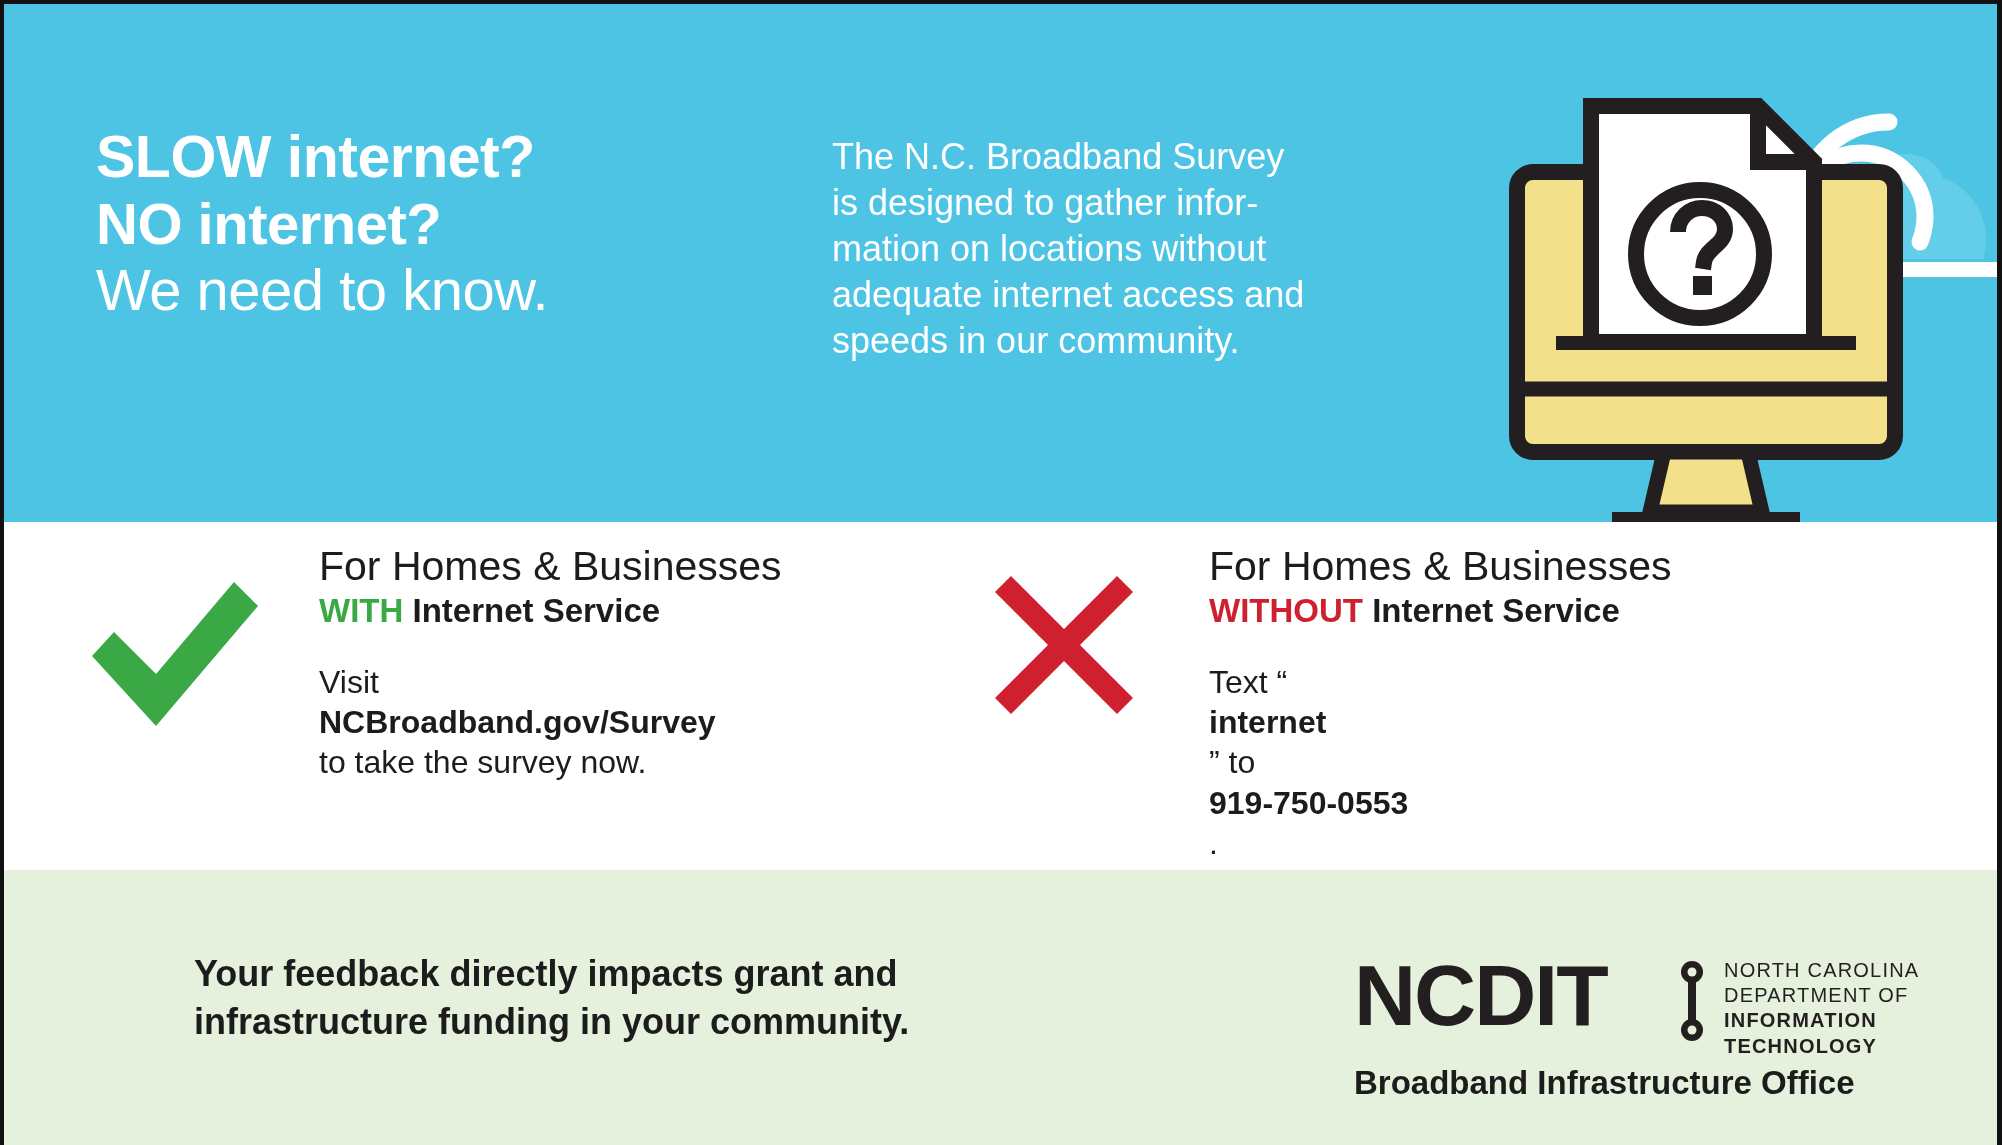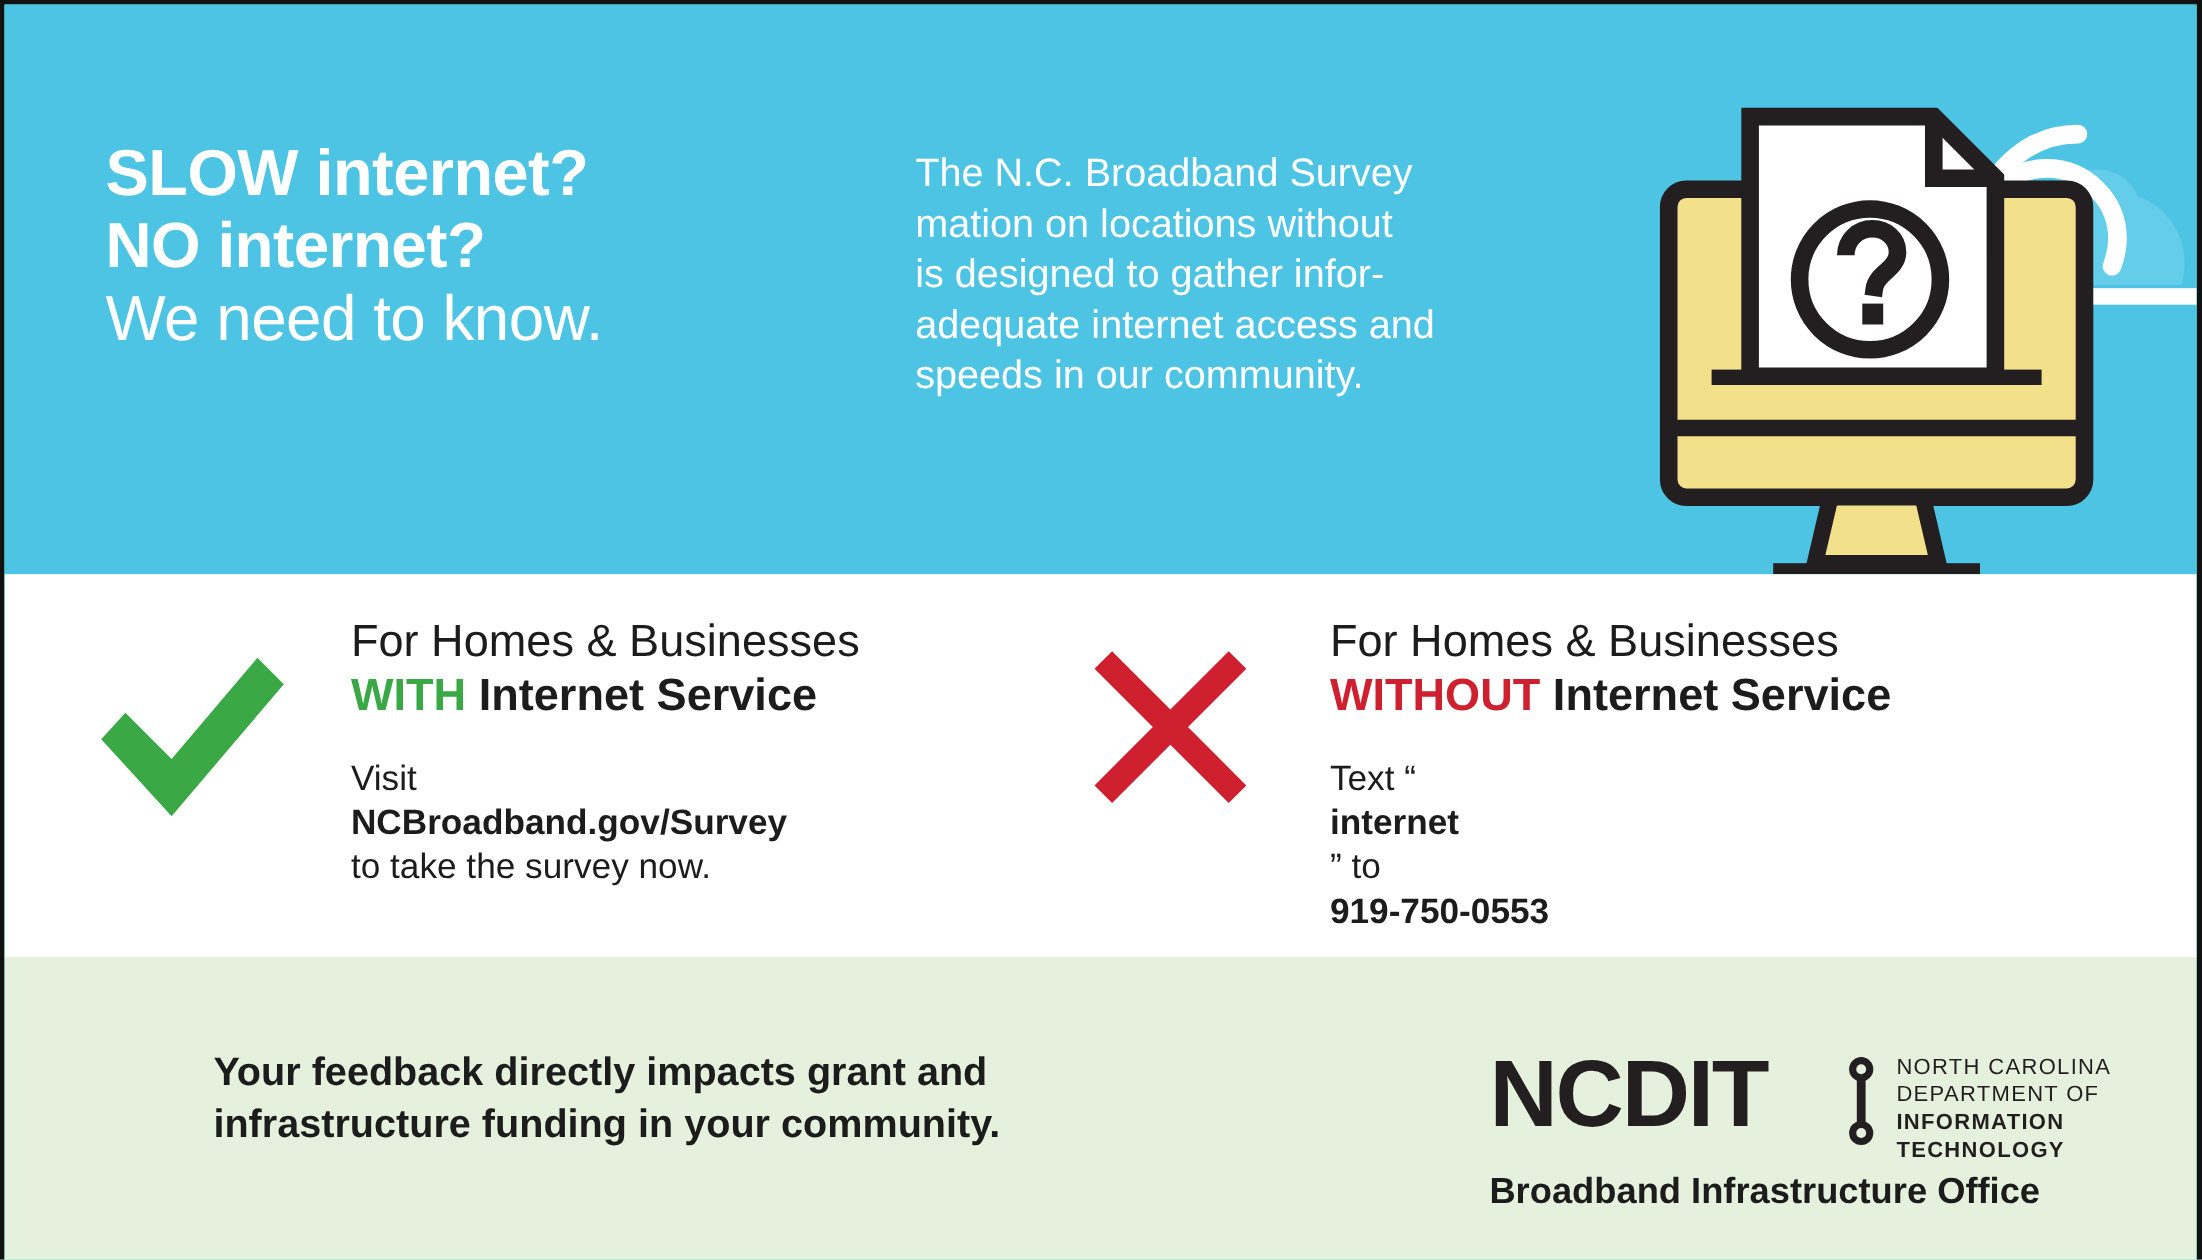--- a/index.html
+++ b/index.html
@@ -49,38 +49,38 @@
 
   
   .illus { position:absolute; left:1490px; top:80px; width:512px; height:445px; }
 
   
   .middle {
     position:absolute; left:0; top:518px;
     width:1993px; height:348px;
     background:#ffffff;
   }
-  .col { position:absolute; top:16px; height:348px; }
+  .col { position:absolute; top:0; height:348px; }
   .col-left  { left:60px;  width:930px; }
   .col-right { left:975px; width:1010px; }
 
   .mark { position:absolute; top:48px; }
   .mark-check { left:20px;  width:180px; height:160px; }
   .mark-x     { left:10px;  width:150px; height:150px; }
 
   .col-text { position:absolute; top:22px; }
   .col-left .col-text  { left:255px; width:670px; }
   .col-right .col-text { left:230px; width:790px; }
 
   .ct-head {
     font-size:41px; font-weight:300; color:#1c1c1c;
     line-height:1.12; white-space:nowrap;
   }
   .ct-head2 {
-    font-size:41px; font-weight:700; color:#1c1c1c;
+    font-size:33px; font-weight:700; color:#1c1c1c;
     line-height:1.12; white-space:nowrap; margin-top:3px;
   }
   .em-green { color:#3aa845; font-weight:700; }
   .em-red   { color:#cf2030; font-weight:700; }
 
   .ct-body {
     margin-top:32px;
     font-size:32px; font-weight:300; color:#1c1c1c;
     line-height:1.26;
   }
@@ -130,22 +130,22 @@
   <section class="hero">
 
     <div class="headline">
       <span class="hl-line hl-1">SLOW internet?</span>
       <span class="hl-line hl-2">NO internet?</span>
       <span class="hl-line hl-3">We need to know.</span>
     </div>
 
     <div class="hero-para">
       <span>The N.C. Broadband Survey</span>
+      <span>is designed to gather infor-</span>
       <span>mation on locations without</span>
-      <span>is designed to gather infor-</span>
       <span>adequate internet access and</span>
       <span>speeds in our community.</span>
     </div>
 
     <div class="illus">
       <svg viewBox="0 0 512 445" width="512" height="445">
 
         <g>
           <path d="M412 70
                    c-34 0 -62 23 -70 54

